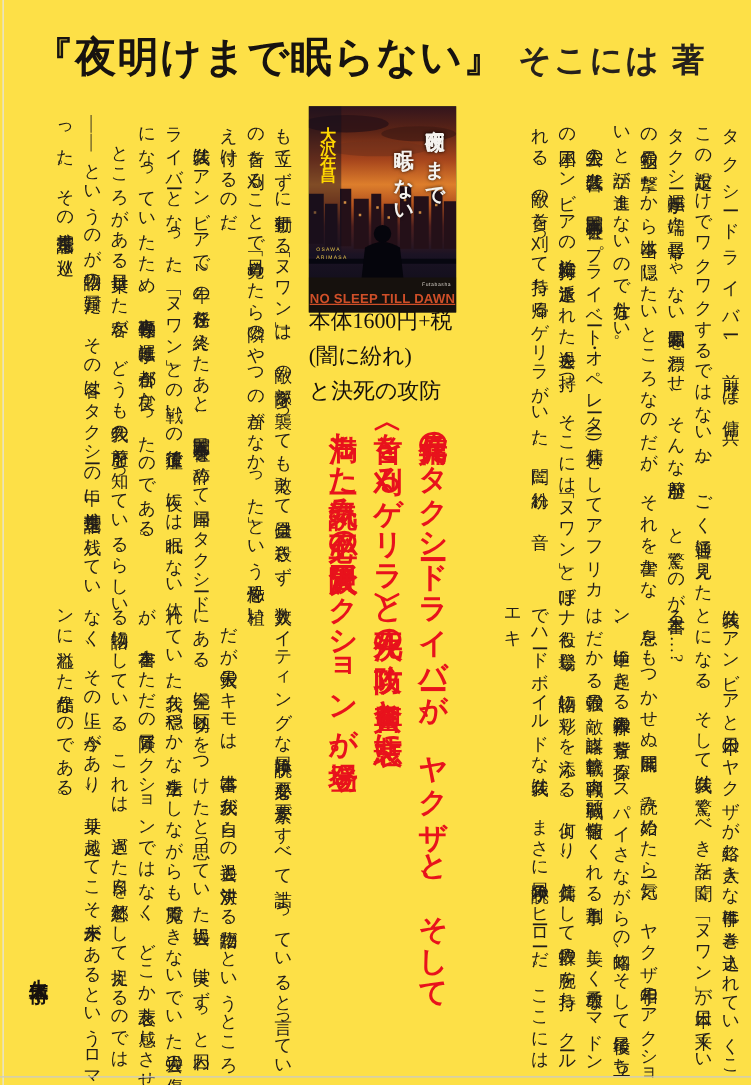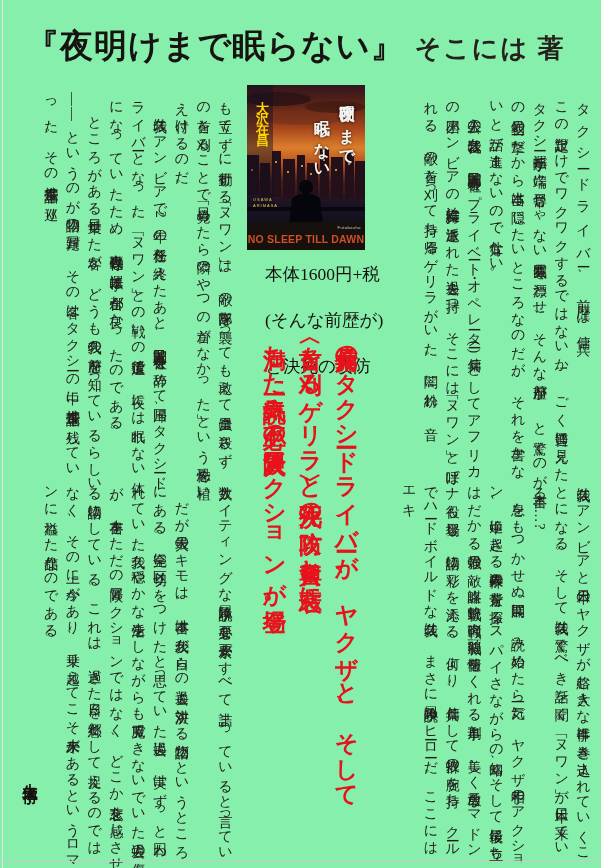--- a/index.html
+++ b/index.html
@@ -1,17 +1,17 @@
 <!DOCTYPE html>
 <html><head>
 <meta charset="utf-8">
 <style>
   html,body{margin:0;padding:0;}
   body{background:#ffffff;}
-  .page{position:relative;width:601px;height:868px;background:#86efac;overflow:hidden;
+  .page{position:relative;width:601px;height:868px;background:#fde047;overflow:hidden;
         font-family:"Liberation Serif","DejaVu Serif",serif;color:#1c1c1c;}
   .edge-left{position:absolute;left:2px;top:0;bottom:0;width:1px;background:#e4e4e4;}
   .rule-bottom{position:absolute;left:0;top:861px;width:601px;height:1px;background:#c9c9c9;}
 
   
   .header{position:absolute;left:26px;top:24px;display:flex;align-items:baseline;white-space:nowrap;}
   .header .book{font-family:"Liberation Sans","DejaVu Sans",sans-serif;font-weight:bold;
                 font-size:33px;letter-spacing:1px;color:#171310;}
   .header .author{font-size:26px;font-weight:bold;margin-left:10px;letter-spacing:2px;color:#26211d;}
 
@@ -43,28 +43,28 @@
               text-shadow:0 0 3px rgba(0,0,0,.8);}
   .cov-title2{top:23px;right:33px;color:#f4f2ee;font-weight:bold;font-size:16px;letter-spacing:2.5px;
               text-shadow:0 0 3px rgba(0,0,0,.8);}
   .cov-author{top:6px;left:6px;color:#ffd700;font-weight:bold;font-size:13px;letter-spacing:11px;
               font-family:"Liberation Sans","DejaVu Sans",sans-serif;}
   .cov-romaji{position:absolute;left:6px;top:112px;color:#e6c44a;font-size:4px;line-height:6px;
               font-family:"Liberation Sans","DejaVu Sans",sans-serif;letter-spacing:1px;}
   .cov-band{position:absolute;left:0;bottom:0;width:118px;height:28px;background:#16110d;}
   .cov-tagline{position:absolute;left:0;bottom:5px;width:118px;text-align:center;color:#cf4f28;
                font-family:"Liberation Sans","DejaVu Sans",sans-serif;font-weight:bold;font-size:10.5px;
-               letter-spacing:0.2px;white-space:nowrap;}
+               letter-spacing:0.2px;white-space:nowrap;text-decoration:underline;}
   .cov-pub{position:absolute;right:4px;bottom:20px;color:#d8d2ca;font-size:4px;
            font-family:"Liberation Sans","DejaVu Sans",sans-serif;letter-spacing:0.5px;}
 
   
   .price{position:absolute;left:247px;top:242px;font-size:17.5px;line-height:28px;
          color:#14100d;white-space:nowrap;}
-  .price div{margin:18px;}
+  .price div{margin:0;}
 </style>
 </head>
 <body>
 
 <div class="page">
   <div class="edge-left"></div>
 
   <div class="header">
     <span class="book">『夜明けまで眠らない』</span>
     <span class="author">そこには 著</span>
@@ -136,21 +136,21 @@
       <div>ARIMASA</div>
     </div>
     <div class="cov-band">
       <div class="cov-pub">Futabasha</div>
       <div class="cov-tagline">NO SLEEP TILL DAWN</div>
     </div>
   </div>
 
   <div class="price">
     <div>本体1600円+税</div>
-    <div>(そんな前歴が)</div>
+    <div>(闇に紛れ)</div>
     <div>と決死の攻防</div>
   </div>
 
   <div class="headline" style="color:#e8121c;">
     <p>元傭兵のタクシードライバーが、ヤクザと、そして</p>
     <p>〈首を刈るゲリラ〉と決死の攻防!　興奮と悲哀に</p>
     <p>満ちた一気読み必至の大沢冒険アクションが登場。</p>
   </div>
 
   <div class="vband b1l">

